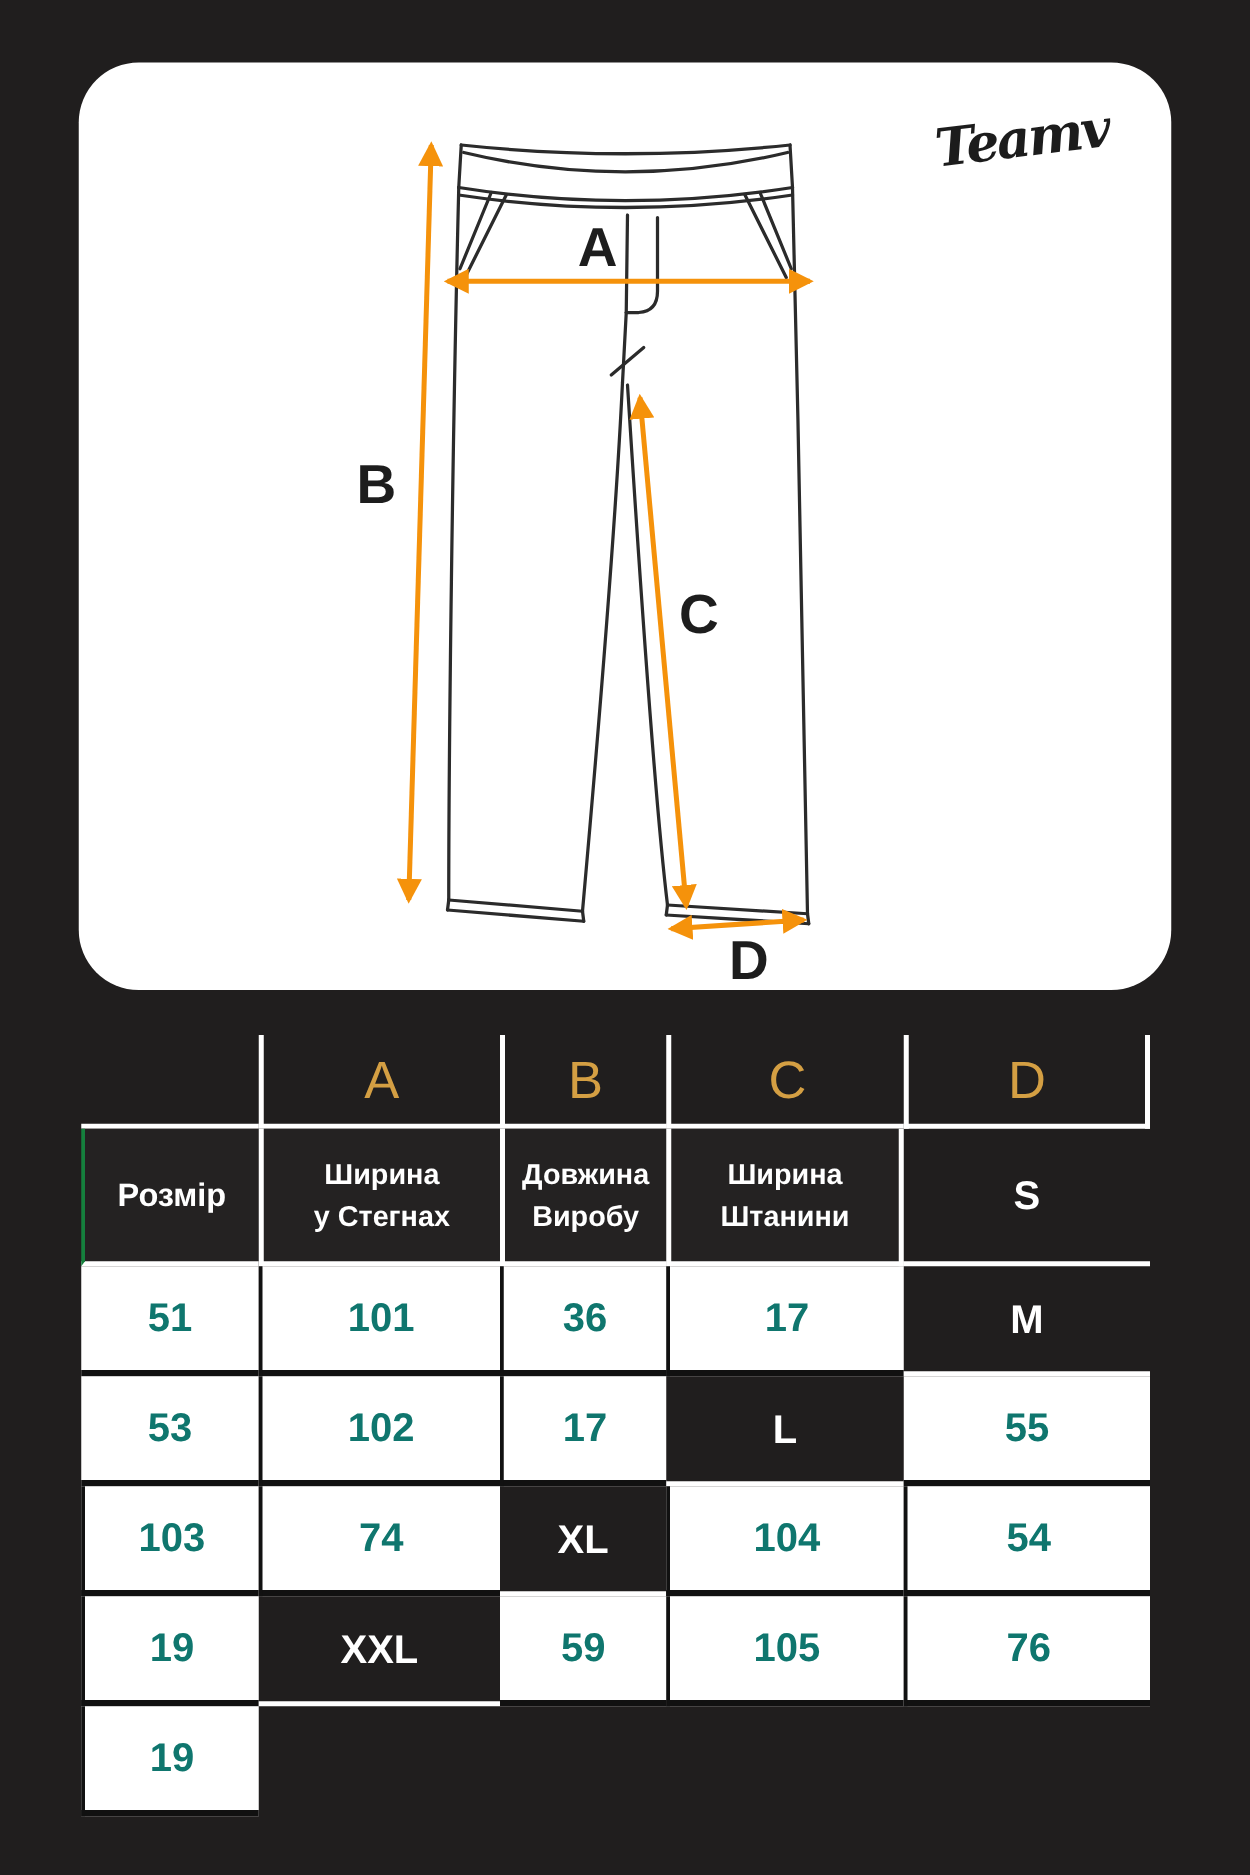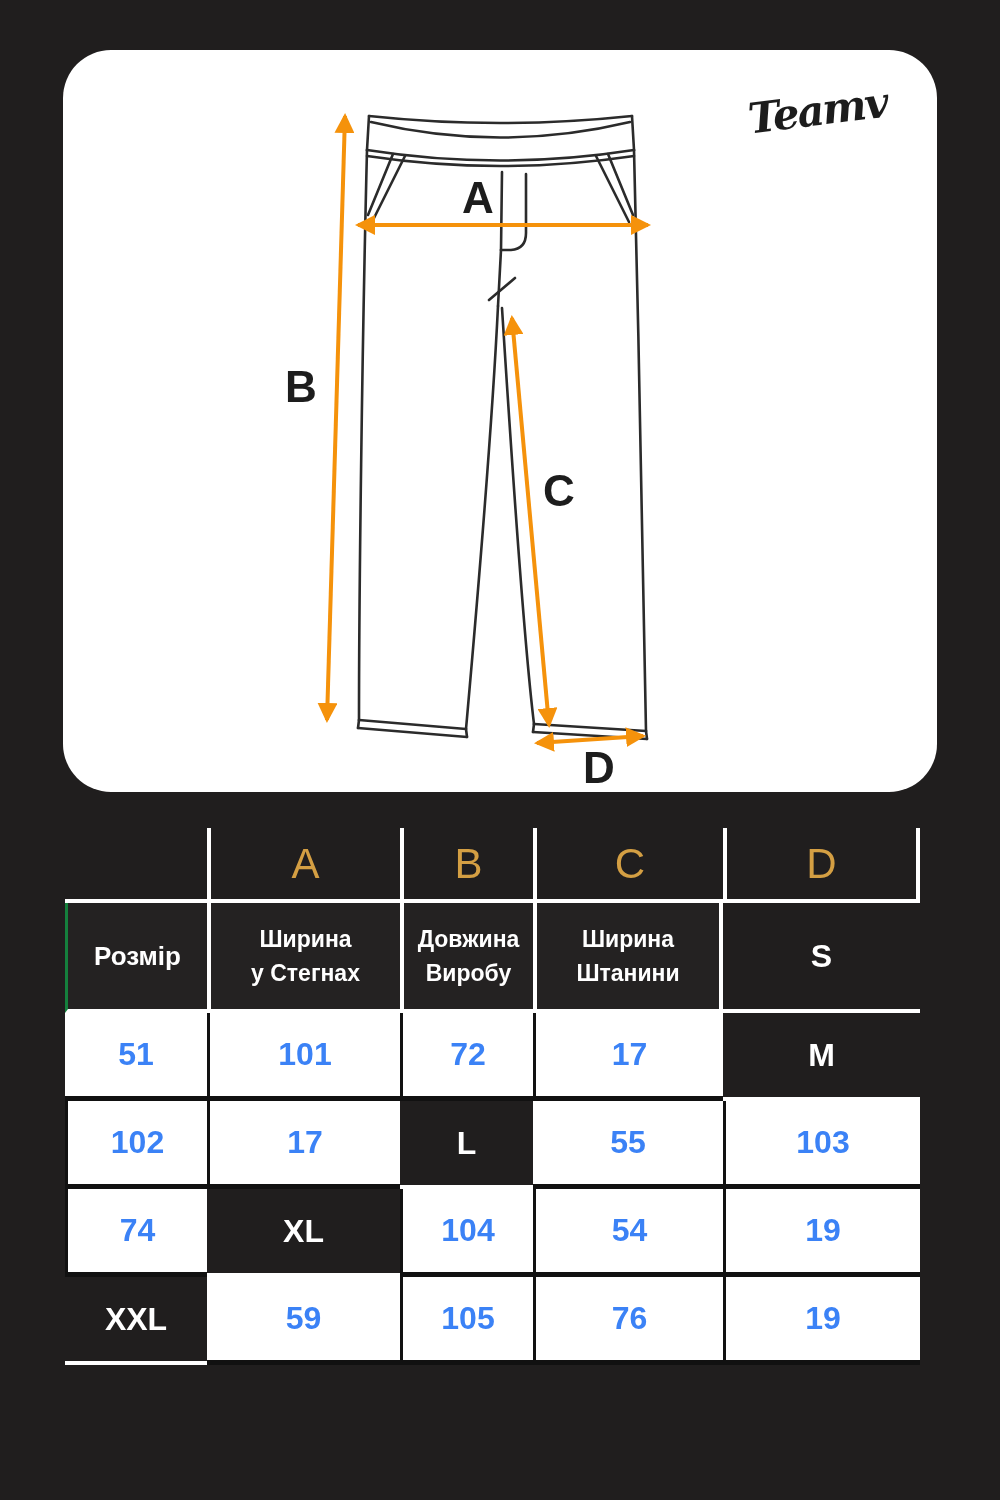--- a/index.html
+++ b/index.html
@@ -67,21 +67,21 @@
   .h-first { border-left: 3px solid #15803d; font-size: 26px; }
   
   .s-cell {
     color: #ffffff;
     font-weight: bold;
     font-size: 32px;
     border-bottom: 4px solid #ffffff;
   }
   .v-cell {
     background: #ffffff;
-    color: #3b82f6;
+    color: #0f766e;
     font-weight: bold;
     font-size: 32px;
     border-bottom: 5px solid #111111;
   }
   .v-divider { border-left: 3px solid #111111; }
 </style>
 </head>
 <body>
 
 <div class="page">
@@ -160,24 +160,25 @@
     <div class="cell h-cell vline">Ширина
 у Стегнах</div>
     <div class="cell h-cell vline">Довжина
 Виробу</div>
     <div class="cell h-cell vline vlast">Ширина
 Штанини</div>
 
     <div class="cell s-cell">S</div>
     <div class="cell v-cell">51</div>
     <div class="cell v-cell v-divider">101</div>
-    <div class="cell v-cell v-divider">72</div>
+    <div class="cell v-cell v-divider">36</div>
     <div class="cell v-cell v-divider">17</div>
 
     <div class="cell s-cell">M</div>
+    <div class="cell v-cell">53</div>
     <div class="cell v-cell v-divider">102</div>
     <div class="cell v-cell v-divider">17</div>
 
     <div class="cell s-cell">L</div>
     <div class="cell v-cell">55</div>
     <div class="cell v-cell v-divider">103</div>
     <div class="cell v-cell v-divider">74</div>
 
     <div class="cell s-cell">XL</div>
     <div class="cell v-cell v-divider">104</div>

